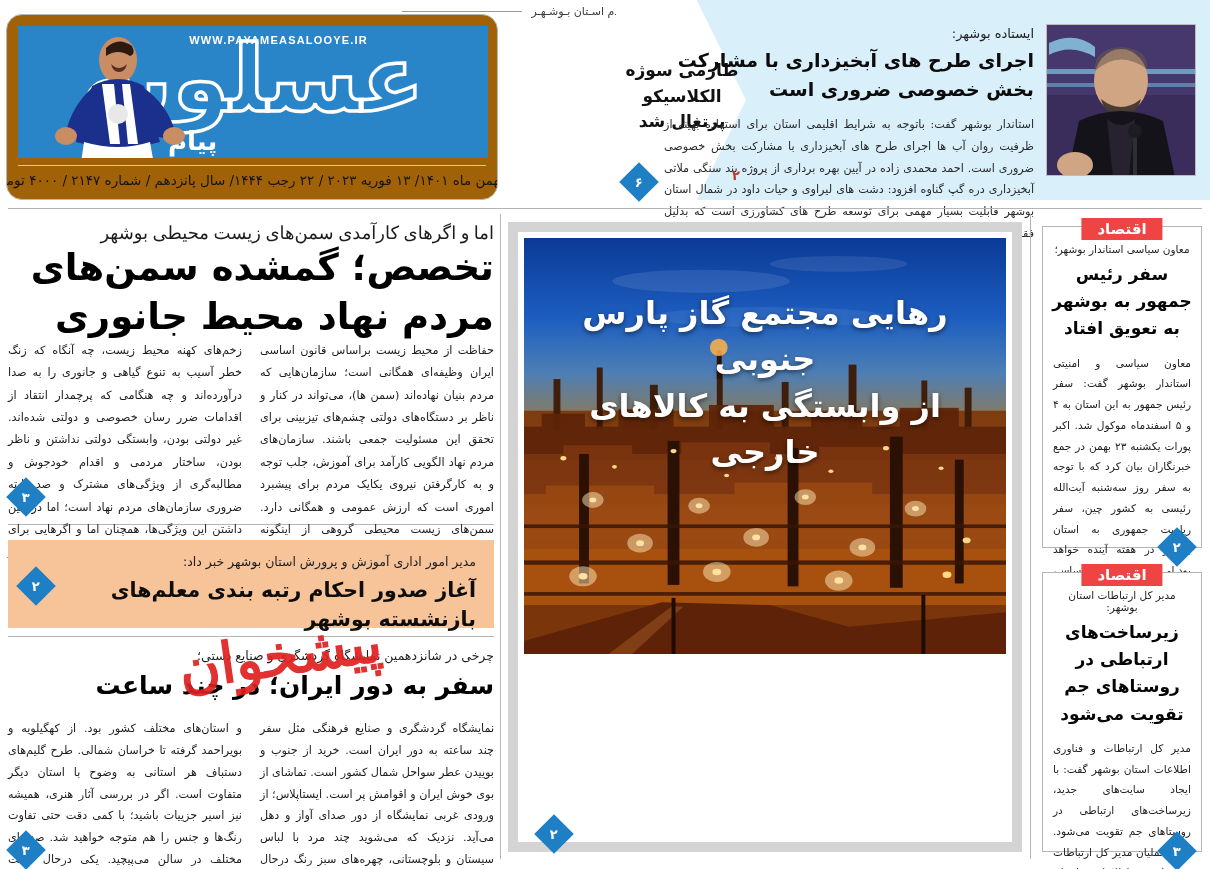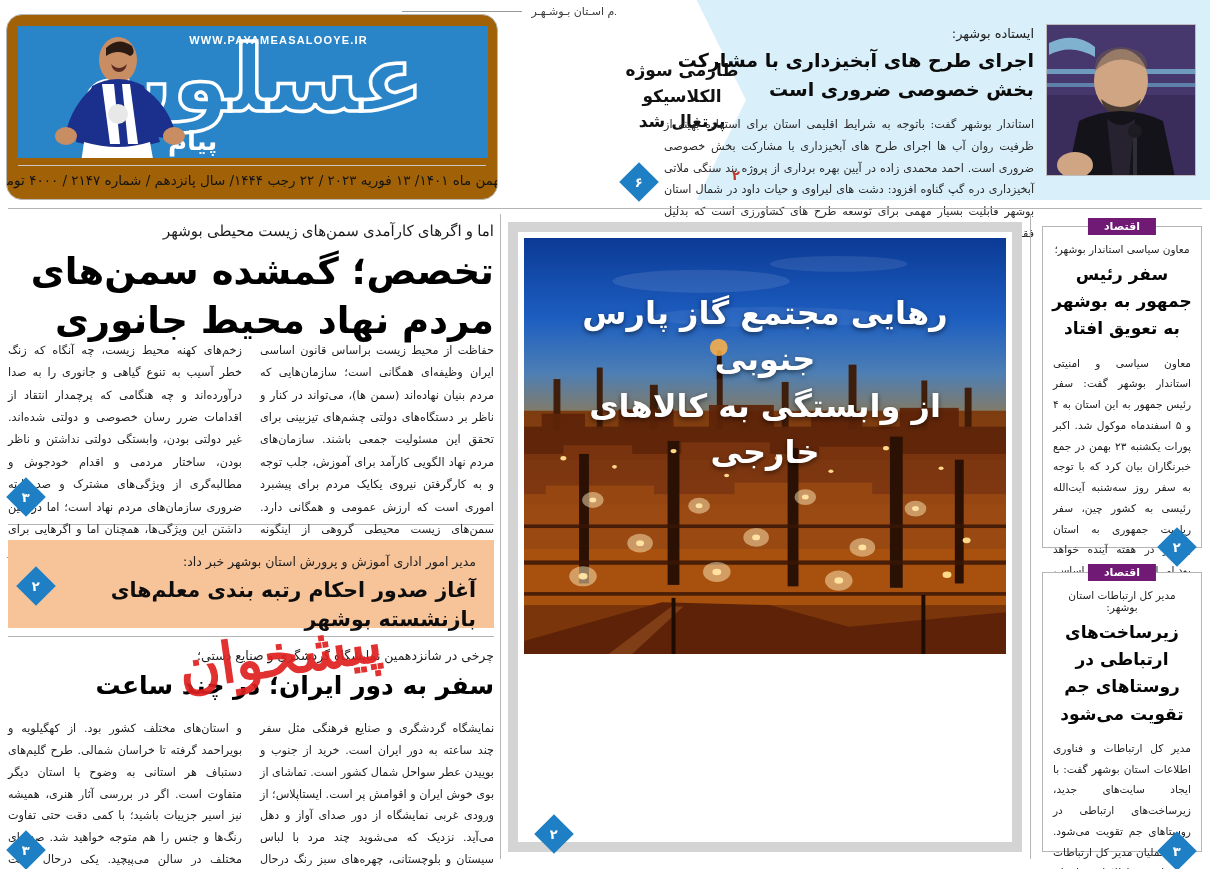--- a/index.html
+++ b/index.html
@@ -111,22 +111,22 @@
     font-family:"DejaVu Sans", sans-serif;
   }
 
   
   .vrule { position:absolute; width:1px; background:#b5b5b5; }
   .hrule { position:absolute; height:1px; background:#b5b5b5; }
 
   
   .lead { position:absolute; left:8px; top:222px; width:486px; direction:rtl; }
   .lead-kicker {
-    font-size:15px; color:#1d1d1d; text-align:right; margin-bottom:8px;
-    font-family:Liberation Sans, sans-serif;
+    font-size:18px; color:#1d1d1d; text-align:right; margin-bottom:0;
+    font-family:Liberation Serif, serif;
   }
   .lead-head {
     font-size:37px; font-weight:bold; color:#000; text-align:right;
     line-height:1.32; letter-spacing:-0.5px;
     font-family:"DejaVu Sans", sans-serif;
   }
   .lead-cols {
     position:absolute; left:8px; top:340px; width:486px;
     display:flex; gap:18px; direction:rtl;
   }
@@ -210,21 +210,21 @@
   }
   .center-diamond { position:absolute; left:22px; bottom:-6px; z-index:8; }
 
   
   .side-card {
     position:absolute; left:1042px; width:160px;
     border:1px solid #b5b5b5; background:#fff; direction:rtl;
   }
   .side-badge {
     position:absolute; left:50%; transform:translateX(-50%); top:-9px;
-    background:#701a75; color:#fff; font-size:11px; font-weight:bold;
+    background:#ef4444; color:#fff; font-size:15px; font-weight:bold;
     padding:2px 16px; letter-spacing:0.5px;
     font-family:"DejaVu Sans", sans-serif; white-space:nowrap;
   }
   .side-kicker {
     font-size:10.5px; color:#1f1f1f; text-align:center; margin:16px 10px 6px;
     font-family:"DejaVu Sans", sans-serif;
   }
   .side-head {
     font-size:17px; font-weight:bold; color:#050505; text-align:center;
     line-height:1.6; margin:0 8px 10px;

